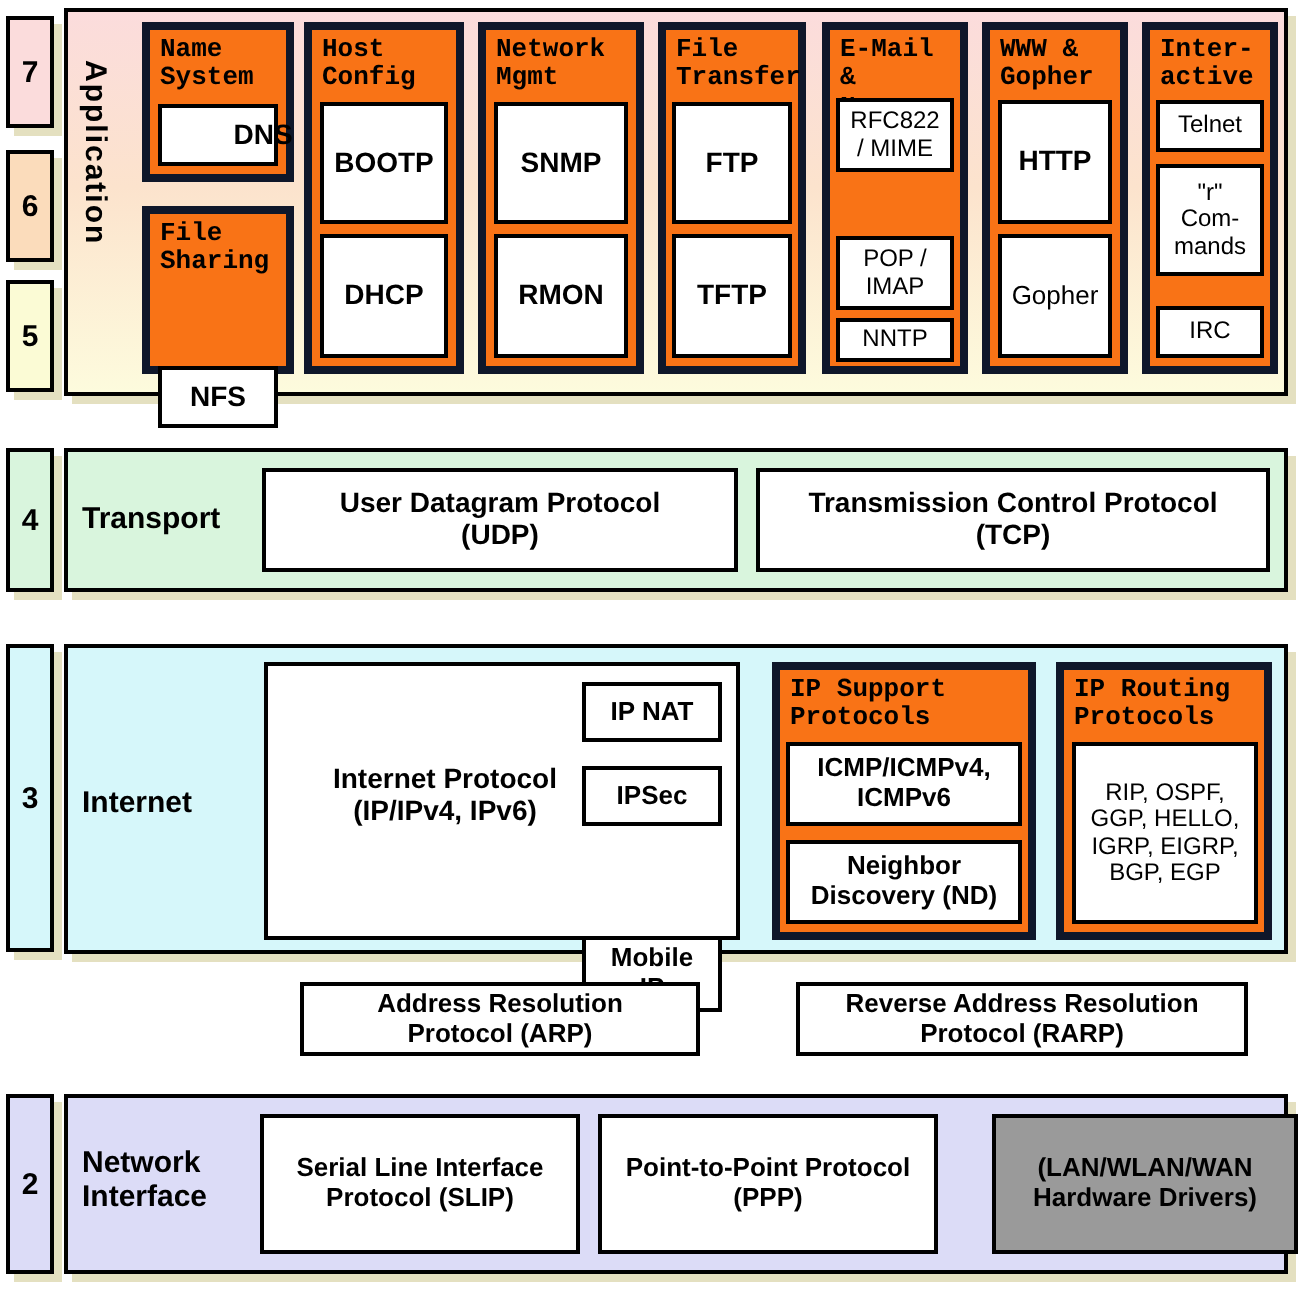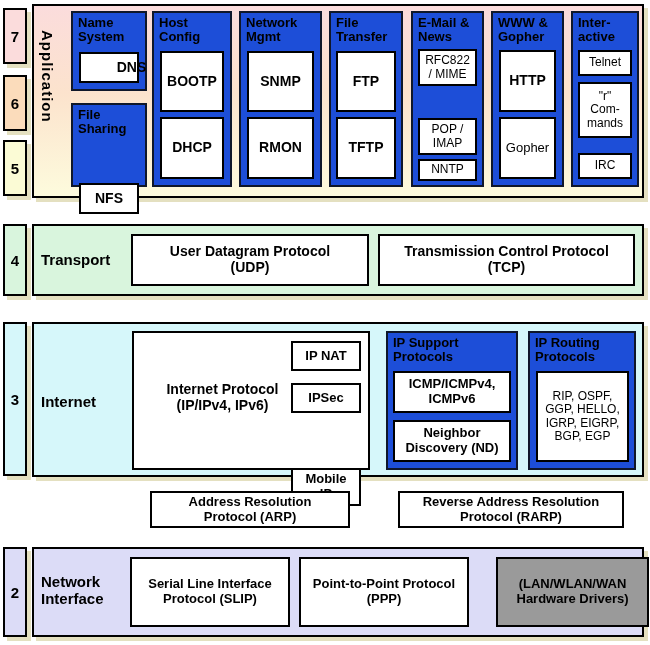--- a/index.html
+++ b/index.html
@@ -37,22 +37,23 @@
     line-height: 1.15;
   }
   .bandlabel.vert {
     writing-mode: vertical-rl;
     letter-spacing: 1px;
   }
 
   
   .grpbox {
     position: absolute;
-    background: #1d4ed8;
-    border: 2px solid #0f172a;
+    background: #f97316;
+    border: 4px solid #0f172a;
+    font-family: Liberation Mono, monospace;
   }
   .grptitle {
     position: absolute;
     left: 5px; top: 3px;
     font-weight: bold; font-size: 13px; line-height: 1.1;
     color: #000; white-space: pre-line;
   }
   .wbox {
     position: absolute;
     background: #ffffff;

